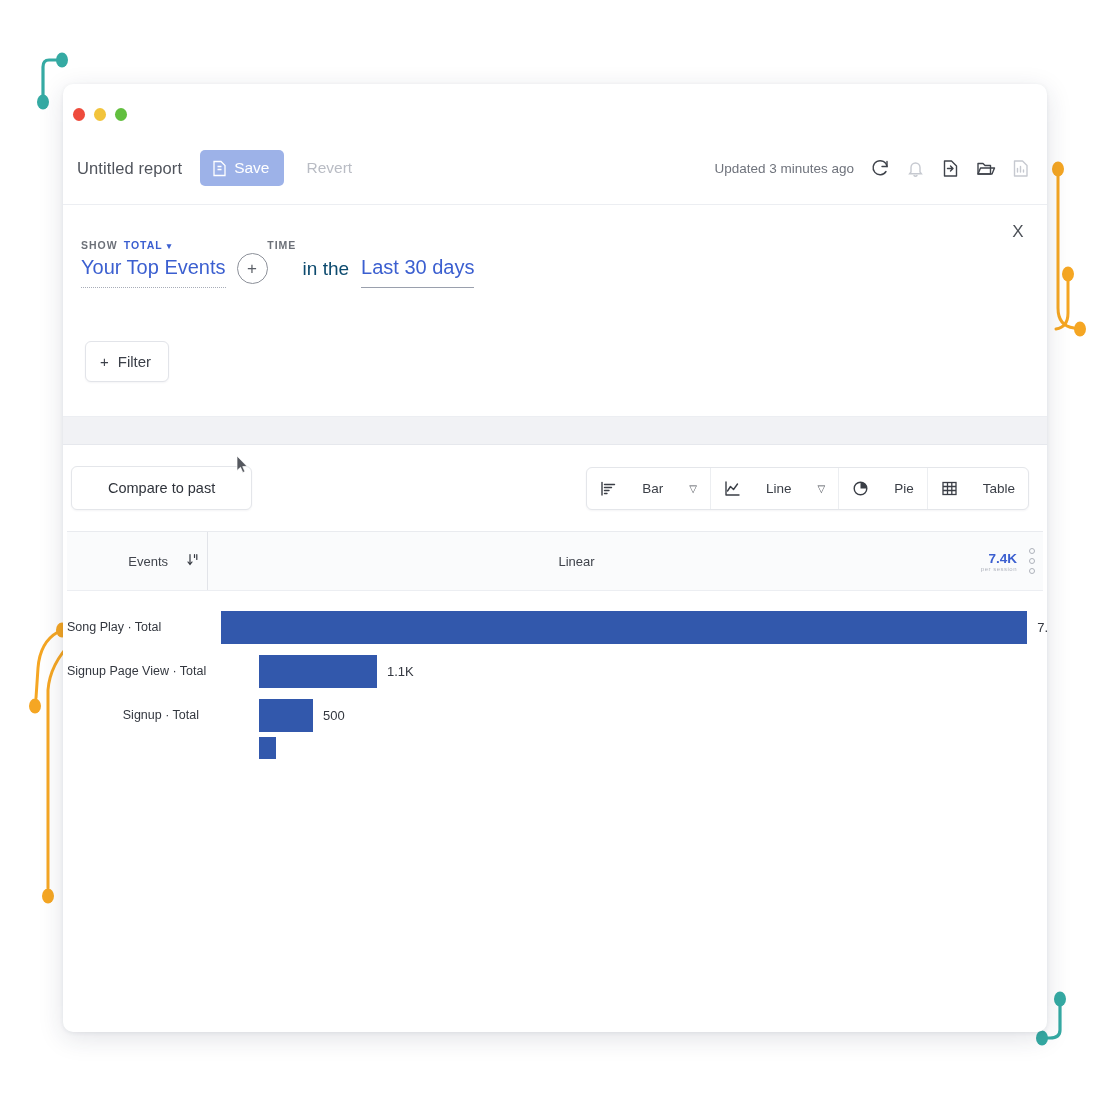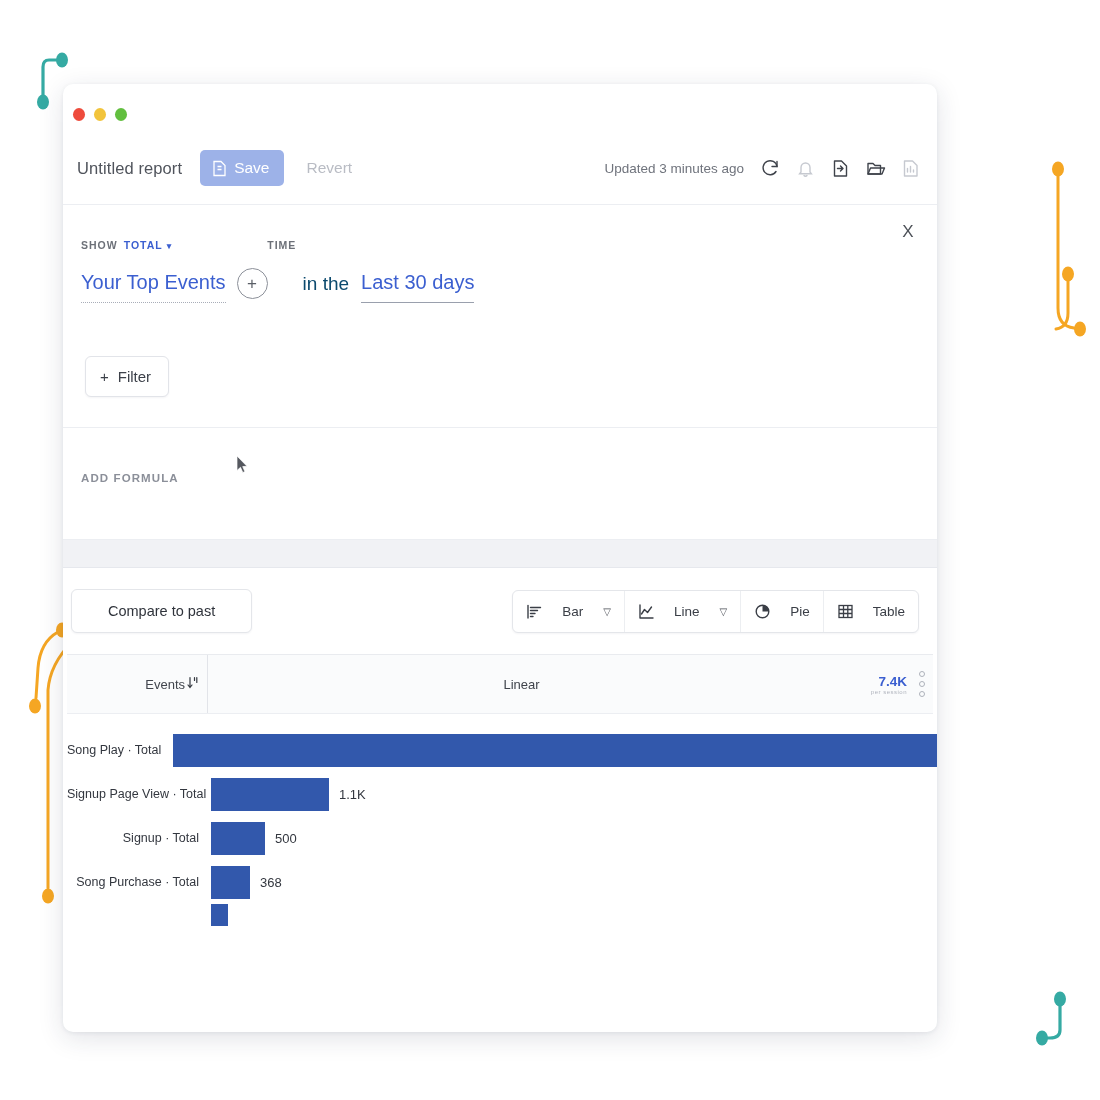--- a/index.html
+++ b/index.html
@@ -20,21 +20,21 @@
   }
 
   
   .deco { position: absolute; pointer-events: none; }
 
   
   .window {
     position: absolute;
     left: 63px;
     top: 84px;
-    width: 874px;
+    width: 984px;
     height: 948px;
     background: #ffffff;
     border-radius: 10px;
     box-shadow: 0 6px 26px rgba(30,40,70,0.13), 0 1px 4px rgba(30,40,70,0.07);
     overflow: hidden;
   }
 
   
   .titlebar {
     height: 48px;
@@ -128,21 +128,21 @@
     color: #6c7078;
   }
   .label-show { margin-left: -4px; }
   .label-total { color: #3b5fd0; margin-left: 6px; }
   .caret-s { color: #3b5fd0; font-size: 9px; margin-left: 4px; }
   .label-time { margin-left: 95px; }
 
   .expr-row {
     display: flex;
     align-items: center;
-    margin-top: 17px;
+    margin-top: 2px;
     margin-left: -4px;
   }
   .token {
     position: relative;
     font-size: 20px;
     color: #3b5fd0;
     padding-bottom: 15px;
   }
   .token::after {
     content: "";
@@ -239,21 +239,21 @@
     align-items: stretch;
     border: 1px solid #e4e6ea;
     border-radius: 6px;
     background: #fff;
     overflow: hidden;
     box-shadow: 0 1px 2px rgba(30,40,70,0.05);
   }
   .viz-btn {
     display: flex;
     align-items: center;
-    gap: 19px;
+    gap: 25px;
     padding: 12px 13px;
     font-size: 13.5px;
     color: #3a3e46;
     border-right: 1px solid #eceef1;
   }
   .viz-btn:last-child { border-right: none; }
   .viz-btn .vcaret { font-size: 10px; color: #4a4e56; margin-left: 1px; }
   .viz-ico { width: 17px; height: 17px; display: block; color: #3a3e46; }
 
   
@@ -267,21 +267,21 @@
     align-items: center;
     height: 58px;
     border-bottom: 1px solid #eceef2;
     background: #fafbfc;
   }
   .ch-events {
     width: 132px;
     display: flex;
     align-items: center;
     justify-content: flex-end;
-    gap: 1px;
+    gap: 18px;
     font-size: 13px;
     color: #41454d;
     padding-right: 8px;
   }
   .ch-divider { width: 1px; align-self: stretch; background: #e2e4e9; }
   .ch-linear {
     flex: 1;
     text-align: center;
     font-size: 13px;
     color: #3f434b;
@@ -302,20 +302,21 @@
     justify-content: center;
     gap: 4px;
   }
   .kebab i { width: 4px; height: 4px; border: 1px solid #aeb2bb; border-radius: 50%; display: block; }
 
   .rows { padding-top: 14px; position: relative; }
   .row {
     display: flex;
     align-items: center;
     height: 44px;
+    gap: 48px;
   }
   .row-label {
     width: 132px;
     text-align: right;
     padding-right: 12px;
     font-size: 12.5px;
     color: #33373f;
     white-space: nowrap;
   }
   .bar-wrap {
@@ -459,23 +460,20 @@
         <span class="inthe">in the</span>
         <span class="token solid">Last 30 days</span>
       </div>
 
       <div class="filter-btn">
         <span>+</span>
         <span>Filter</span>
       </div>
     </div>
 
-    <div class="formula-panel">
-      <div class="add-formula">ADD FORMULA</div>
-    </div>
 
     <div class="strip"></div>
 
     <div class="chart-toolbar">
       <div class="compare-btn">Compare to past</div>
 
       <div class="viz-group">
 
         <div class="viz-btn">
           <span class="viz-ico">
@@ -566,27 +564,20 @@
         </div>
 
         <div class="row">
           <div class="row-label">Signup · Total</div>
           <div class="bar-wrap">
             <div class="bar" style="width:54px"></div>
             <div class="bar-val">500</div>
           </div>
         </div>
 
-        <div class="row">
-          <div class="row-label">Song Purchase · Total</div>
-          <div class="bar-wrap">
-            <div class="bar" style="width:39px"></div>
-            <div class="bar-val">368</div>
-          </div>
-        </div>
 
         <div class="row clipped">
           <div class="row-label"></div>
           <div class="bar-wrap">
             <div class="bar" style="width:17px"></div>
           </div>
         </div>
 
       </div>
     </div>

